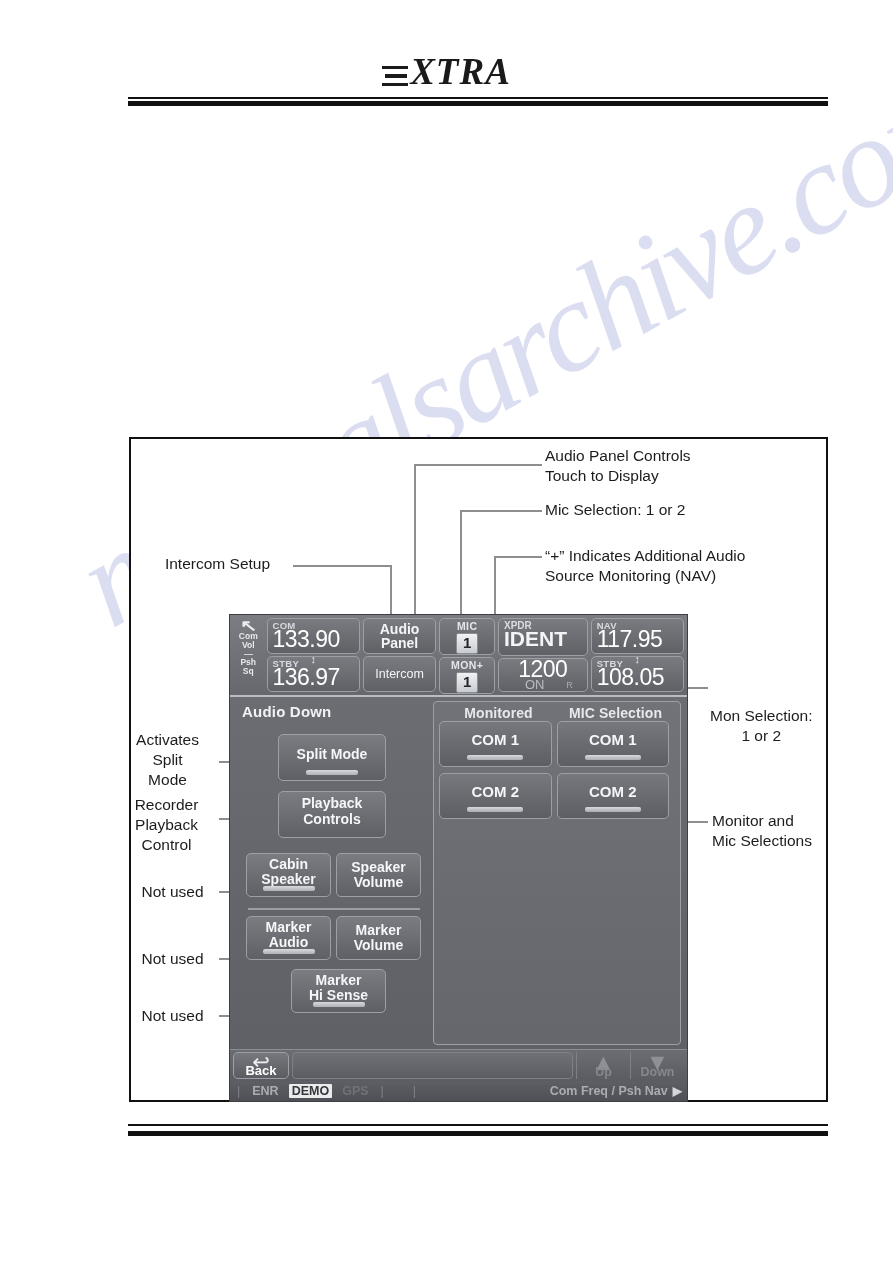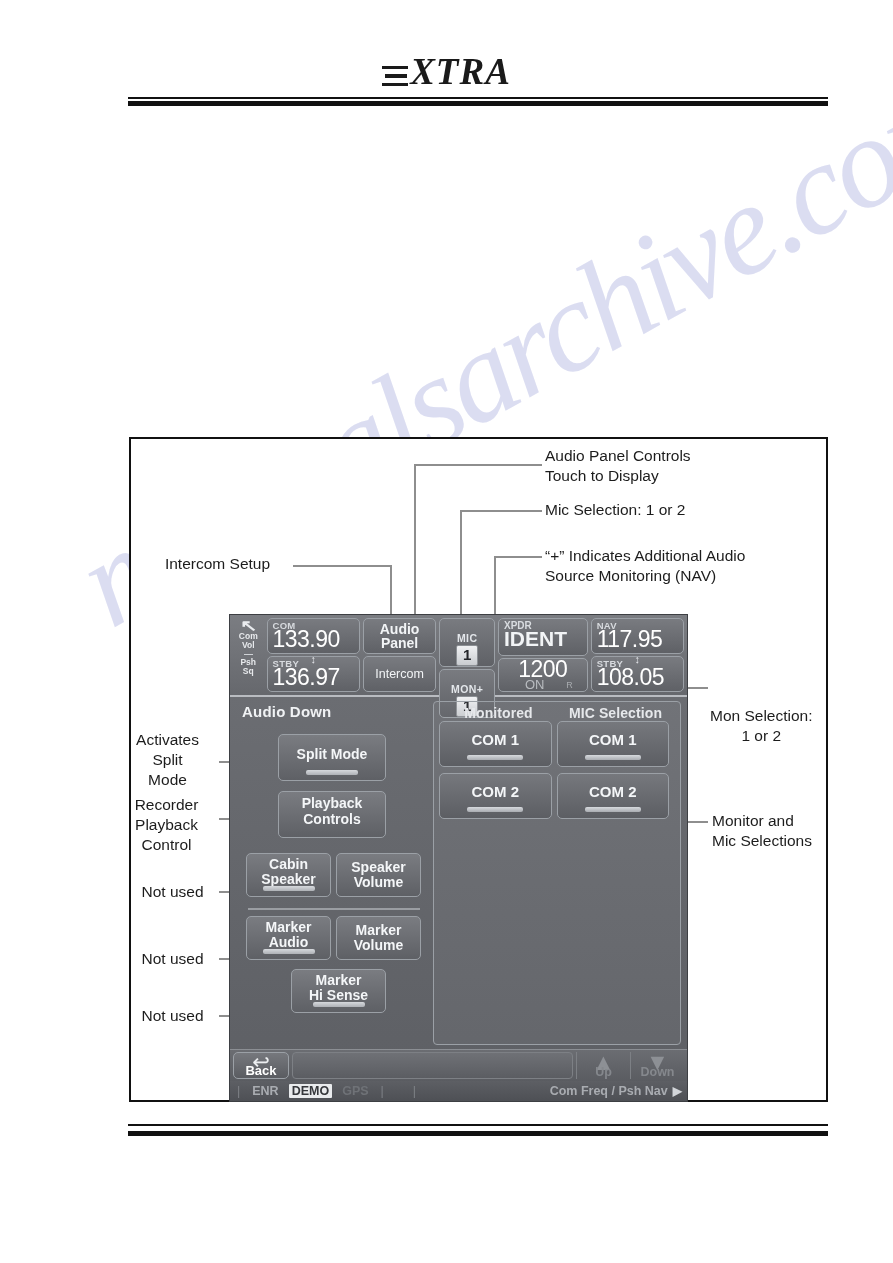--- a/index.html
+++ b/index.html
@@ -85,21 +85,21 @@
   .xfer{
     position:absolute;left:50%;transform:translateX(-50%);
     font-size:11px;color:#e4e6ea;line-height:0;z-index:3;
   }
   .apgrp{width:82px;}
   .apbtn{flex:1;display:flex;align-items:center;justify-content:center;
          font-size:14px;font-weight:700;text-align:center;line-height:1.0;}
   .apbtn.sm{font-size:12.5px;font-weight:400;}
   .micgrp{width:62px;}
   .micbox{flex:1;display:flex;flex-direction:column;align-items:center;
-          justify-content:center;padding-top:13px;}
+          justify-content:center;padding-top:1px;}
   .micbox .t{font-size:10.5px;font-weight:700;color:#e3e6ea;letter-spacing:.4px;}
   .micbox .num{
     width:20px;height:19px;margin-top:1px;
     background:linear-gradient(180deg,#f0f1f3 0%,#c9ccd0 100%);
     border:1px solid #8b8f94;border-radius:2px;color:#24262a;
     font-size:15px;font-weight:700;line-height:18px;text-align:center;
   }
   .xpdrgrp{width:100px;}
   .xpdr-t{flex:0 0 38px;padding:1px 5px;}
   .xpdr-t .lbl{font-size:10px;font-weight:700;color:#d9dce0;}

